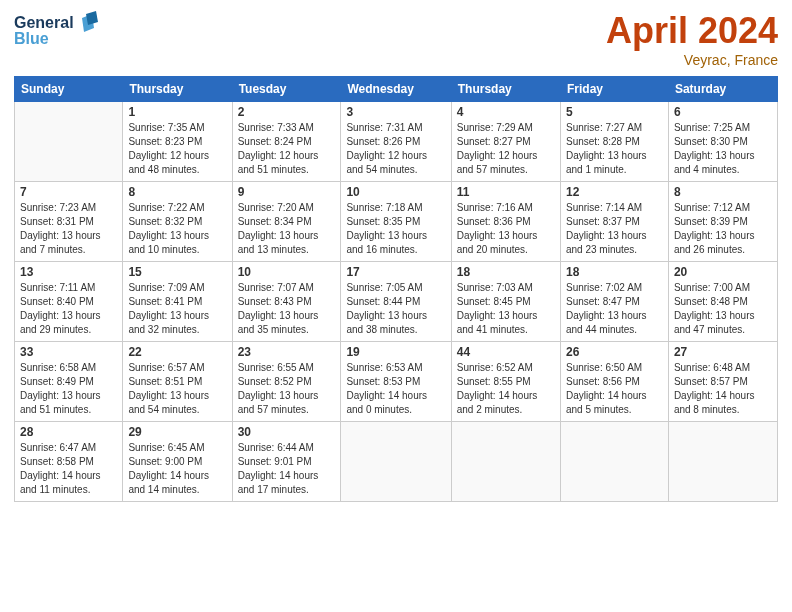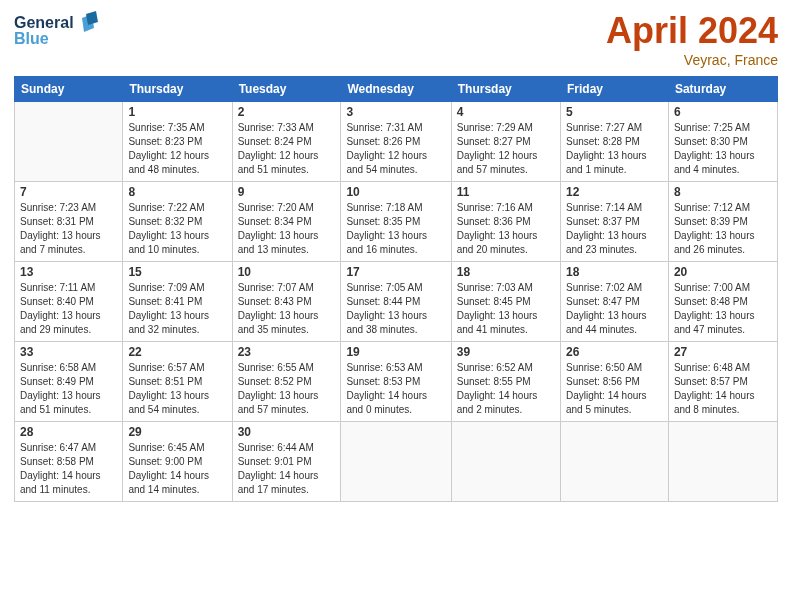--- a/index.html
+++ b/index.html
@@ -207,21 +207,21 @@
           </td>
           <td>
             <div class="day-number">23</div>
             <div class="day-info">Sunrise: 6:55 AM<br>Sunset: 8:52 PM<br>Daylight: 13 hours and 57 minutes.</div>
           </td>
           <td>
             <div class="day-number">19</div>
             <div class="day-info">Sunrise: 6:53 AM<br>Sunset: 8:53 PM<br>Daylight: 14 hours and 0 minutes.</div>
           </td>
           <td>
-            <div class="day-number">39</div>
+            <div class="day-number">44</div>
             <div class="day-info">Sunrise: 6:52 AM<br>Sunset: 8:55 PM<br>Daylight: 14 hours and 2 minutes.</div>
           </td>
           <td>
             <div class="day-number">26</div>
             <div class="day-info">Sunrise: 6:50 AM<br>Sunset: 8:56 PM<br>Daylight: 14 hours and 5 minutes.</div>
           </td>
           <td>
             <div class="day-number">27</div>
             <div class="day-info">Sunrise: 6:48 AM<br>Sunset: 8:57 PM<br>Daylight: 14 hours and 8 minutes.</div>
           </td>

